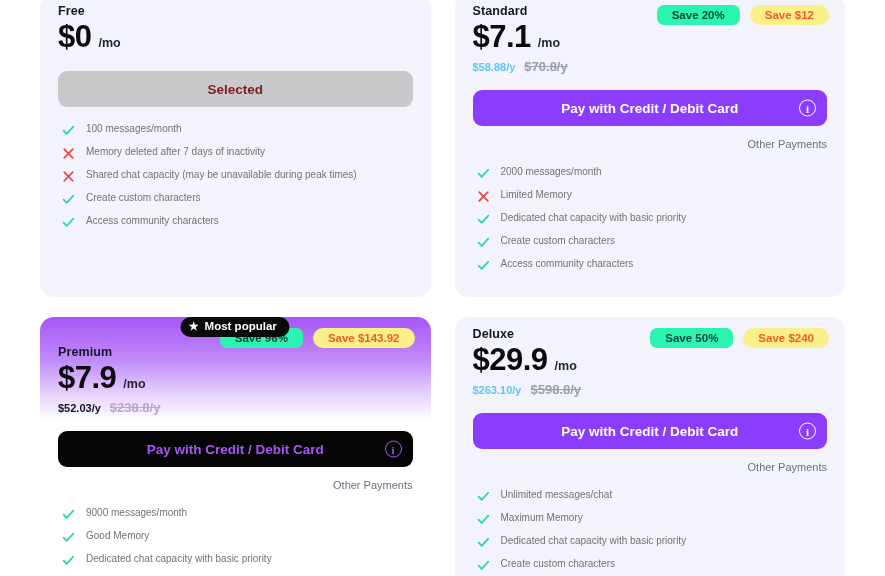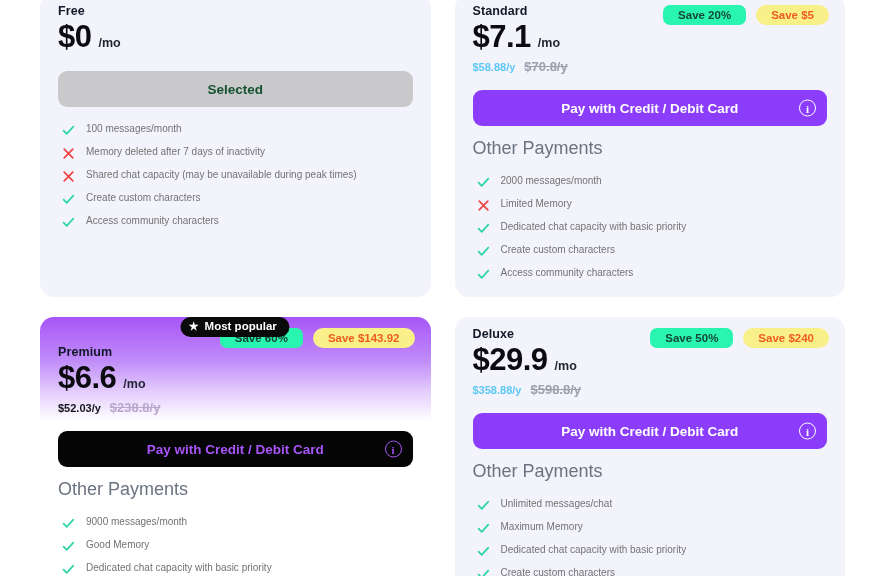--- a/index.html
+++ b/index.html
@@ -73,35 +73,35 @@
   .body { padding: 0 18px; }
   .premium .body { padding: 0 18px; background: #ffffff; }
 
   .cta {
     display: flex; align-items: center; justify-content: center;
     position: relative;
     height: 36px; border-radius: 9px;
     font-size: 13.5px; font-weight: bold;
     cursor: pointer; margin-top: 10px;
   }
-  .cta.selected { background: #c9c9cc; color: #14532d; align-items: center; }
+  .cta.selected { background: #c9c9cc; color: #7f1d1d; align-items: center; }
   .cta.pay { background: #8b3dfb; color: #ffffff; }
   .cta.pay-dark { background: #050505; color: #a855f7; }
   .cta .info {
     position: absolute; right: 11px; top: 50%; transform: translateY(-50%);
     width: 17px; height: 17px; border-radius: 50%;
     border: 1.6px solid currentColor;
     display: flex; align-items: center; justify-content: center;
     font-size: 11px; font-weight: bold; font-family: "Liberation Serif", serif;
   }
   .cta.pay .info { color: #ffffff; }
   .cta.pay-dark .info { color: #a855f7; }
 
   .other-pay {
-    text-align: left; font-size: 18px; color: #6b7280;
+    text-align: right; font-size: 11px; color: #6b7280;
     margin-top: 12px; cursor: pointer;
   }
 
   .features { margin-top: 12px; }
   .feature { display: flex; align-items: flex-start; gap: 11px; padding: 4px 0 5px 4px; }
   .feature .ic { width: 13px; flex: 0 0 13px; margin-top: 1px; }
   .feature .ic svg { display: block; }
   .feature .txt { font-size: 10px; color: #737373; line-height: 1.25; }
 </style>
 </head>
@@ -161,21 +161,21 @@
             </span>
             <span class="txt">Access community characters</span>
           </div>
         </div>
       </div>
     </div>
     <div class="card standard">
       <div class="card-head">
         <div class="badges">
           <span class="badge pct">Save 20%</span>
-          <span class="badge amt">Save $5</span>
+          <span class="badge amt">Save $12</span>
         </div>
         <div class="plan-name">Standard</div>
         <div class="price-row">
           <span class="price">$7.1</span>
           <span class="per">/mo</span>
         </div>
         <div class="yearly-row">
           <span class="yearly-new">$58.88/y</span>
           <span class="yearly-old">$70.8/y</span>
         </div>
@@ -230,26 +230,26 @@
         </div>
       </div>
     </div>
     <div class="card premium">
       <div class="most-popular">
         <span class="star">★</span>
         <span>Most popular</span>
       </div>
       <div class="card-head">
         <div class="badges">
-          <span class="badge pct">Save 60%</span>
+          <span class="badge pct">Save 96%</span>
           <span class="badge amt">Save $143.92</span>
         </div>
         <div class="plan-name">Premium</div>
         <div class="price-row">
-          <span class="price">$6.6</span>
+          <span class="price">$7.9</span>
           <span class="per">/mo</span>
         </div>
         <div class="yearly-row">
           <span class="yearly-new">$52.03/y</span>
           <span class="yearly-old">$238.8/y</span>
         </div>
       </div>
       <div class="body">
         <div class="cta pay-dark">
           <span>Pay with Credit / Debit Card</span>
@@ -289,21 +289,21 @@
         <div class="badges">
           <span class="badge pct">Save 50%</span>
           <span class="badge amt">Save $240</span>
         </div>
         <div class="plan-name">Deluxe</div>
         <div class="price-row">
           <span class="price">$29.9</span>
           <span class="per">/mo</span>
         </div>
         <div class="yearly-row">
-          <span class="yearly-new">$358.88/y</span>
+          <span class="yearly-new">$263.10/y</span>
           <span class="yearly-old">$598.8/y</span>
         </div>
       </div>
       <div class="body">
         <div class="cta pay">
           <span>Pay with Credit / Debit Card</span>
           <span class="info">i</span>
         </div>
         <div class="other-pay">Other Payments</div>
         <div class="features">

